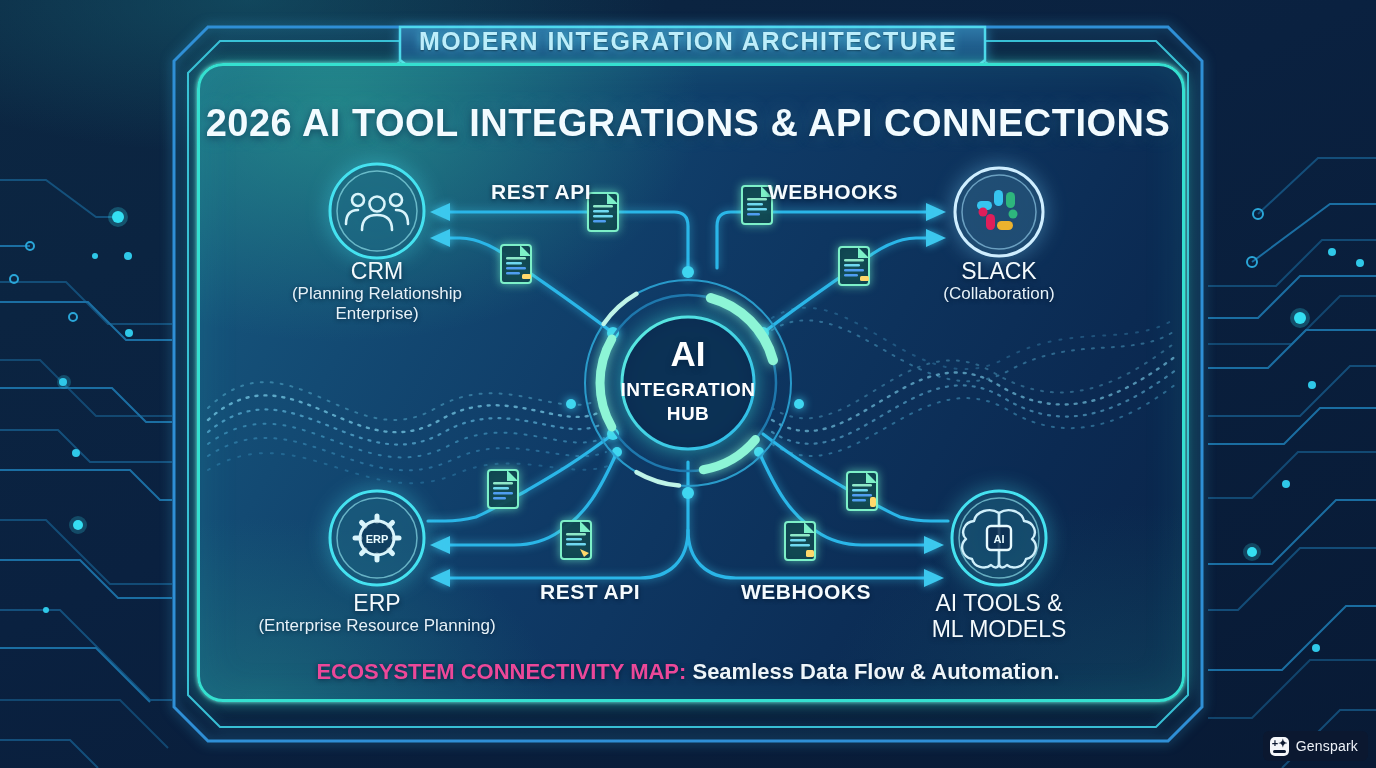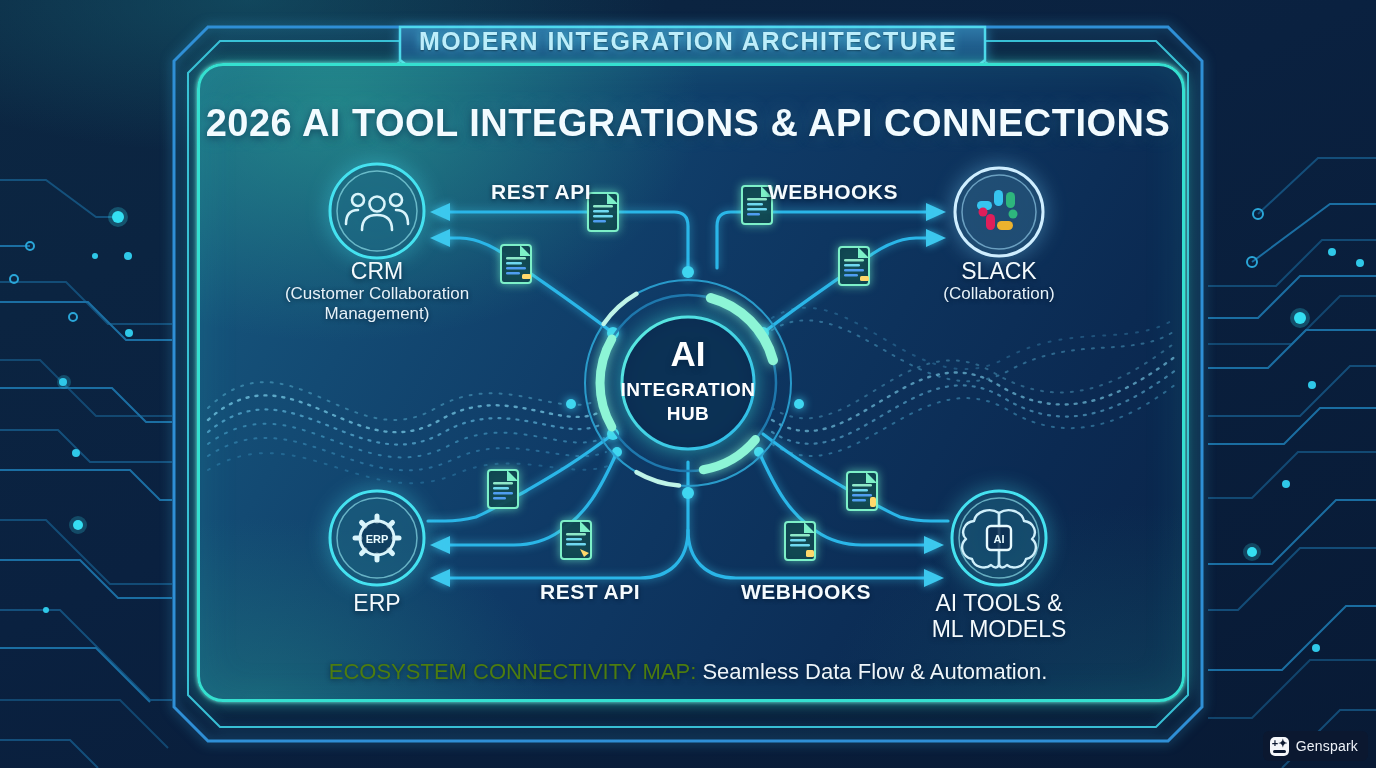--- a/index.html
+++ b/index.html
@@ -40,22 +40,22 @@
   .hub-text .l1{font-size:35px;font-weight:800;line-height:38px;text-shadow:0 2px 6px rgba(0,30,60,.6);}
   .hub-text .l2{font-size:19px;font-weight:800;line-height:25px;letter-spacing:.5px;margin-top:4px;text-align:center;}
   .hub-text .l3{font-size:19px;font-weight:800;line-height:23px;letter-spacing:.5px;}
   .node-label{text-align:center;color:#f4fafd;}
   .node-label .t{font-size:23px;font-weight:400;line-height:26px;text-shadow:0 2px 5px rgba(0,25,50,.7);}
   .node-label .s{font-size:17px;font-weight:400;line-height:20px;color:#e6f1f8;text-shadow:0 1px 4px rgba(0,25,50,.7);}
   .footer-line{
     top:659px;left:688px;font-size:22px;
     text-shadow:0 1px 5px rgba(0,25,50,.7);
   }
-  .footer-line .hl{color:#4d7c0f;font-weight:400;}
-  .footer-line .tx{color:#eef5f9;font-weight:400;}
+  .footer-line .hl{color:#ec4899;font-weight:700;}
+  .footer-line .tx{color:#eef5f9;font-weight:700;}
   
   #watermark{
     right:8px;bottom:7px;height:30px;display:flex;align-items:center;gap:7px;
     background:#0b1830;border-radius:6px;padding:0 10px 0 7px;
   }
   #watermark .wicon{
     width:19px;height:19px;background:#f5f7fa;border-radius:5px;position:relative;
   }
   #watermark .wicon .star{position:absolute;top:0px;left:2px;font-size:11px;color:#0b1830;font-weight:800;}
   #watermark .wicon .bar{position:absolute;left:3px;bottom:3px;width:13px;height:3px;border-radius:2px;background:#0b1830;}
@@ -368,31 +368,32 @@
 <div class="abs ctr conn-label" style="left:806px;top:580px">WEBHOOKS</div>
 
 <div class="abs ctr hub-text">
   <div class="l1">AI</div>
   <div class="l2">INTEGRATION</div>
   <div class="l3">HUB</div>
 </div>
 
 <div class="abs ctr node-label" style="left:377px;top:258px">
   <div class="t">CRM</div>
-  <div class="s">(Customer Collaboration</div>
-  <div class="s">Management)</div>
+  <div class="s">(Planning Relationship</div>
+  <div class="s">Enterprise)</div>
 </div>
 
 <div class="abs ctr node-label" style="left:999px;top:258px">
   <div class="t">SLACK</div>
   <div class="s">(Collaboration)</div>
 </div>
 
 <div class="abs ctr node-label" style="left:377px;top:590px">
   <div class="t">ERP</div>
+  <div class="s">(Enterprise Resource Planning)</div>
 </div>
 
 <div class="abs ctr node-label" style="left:999px;top:590px">
   <div class="t">AI TOOLS &amp;</div>
   <div class="t">ML MODELS</div>
 </div>
 
 <div class="abs ctr footer-line">
   <span class="hl">ECOSYSTEM CONNECTIVITY MAP:</span><span class="tx"> Seamless Data Flow &amp; Automation.</span>
 </div>

